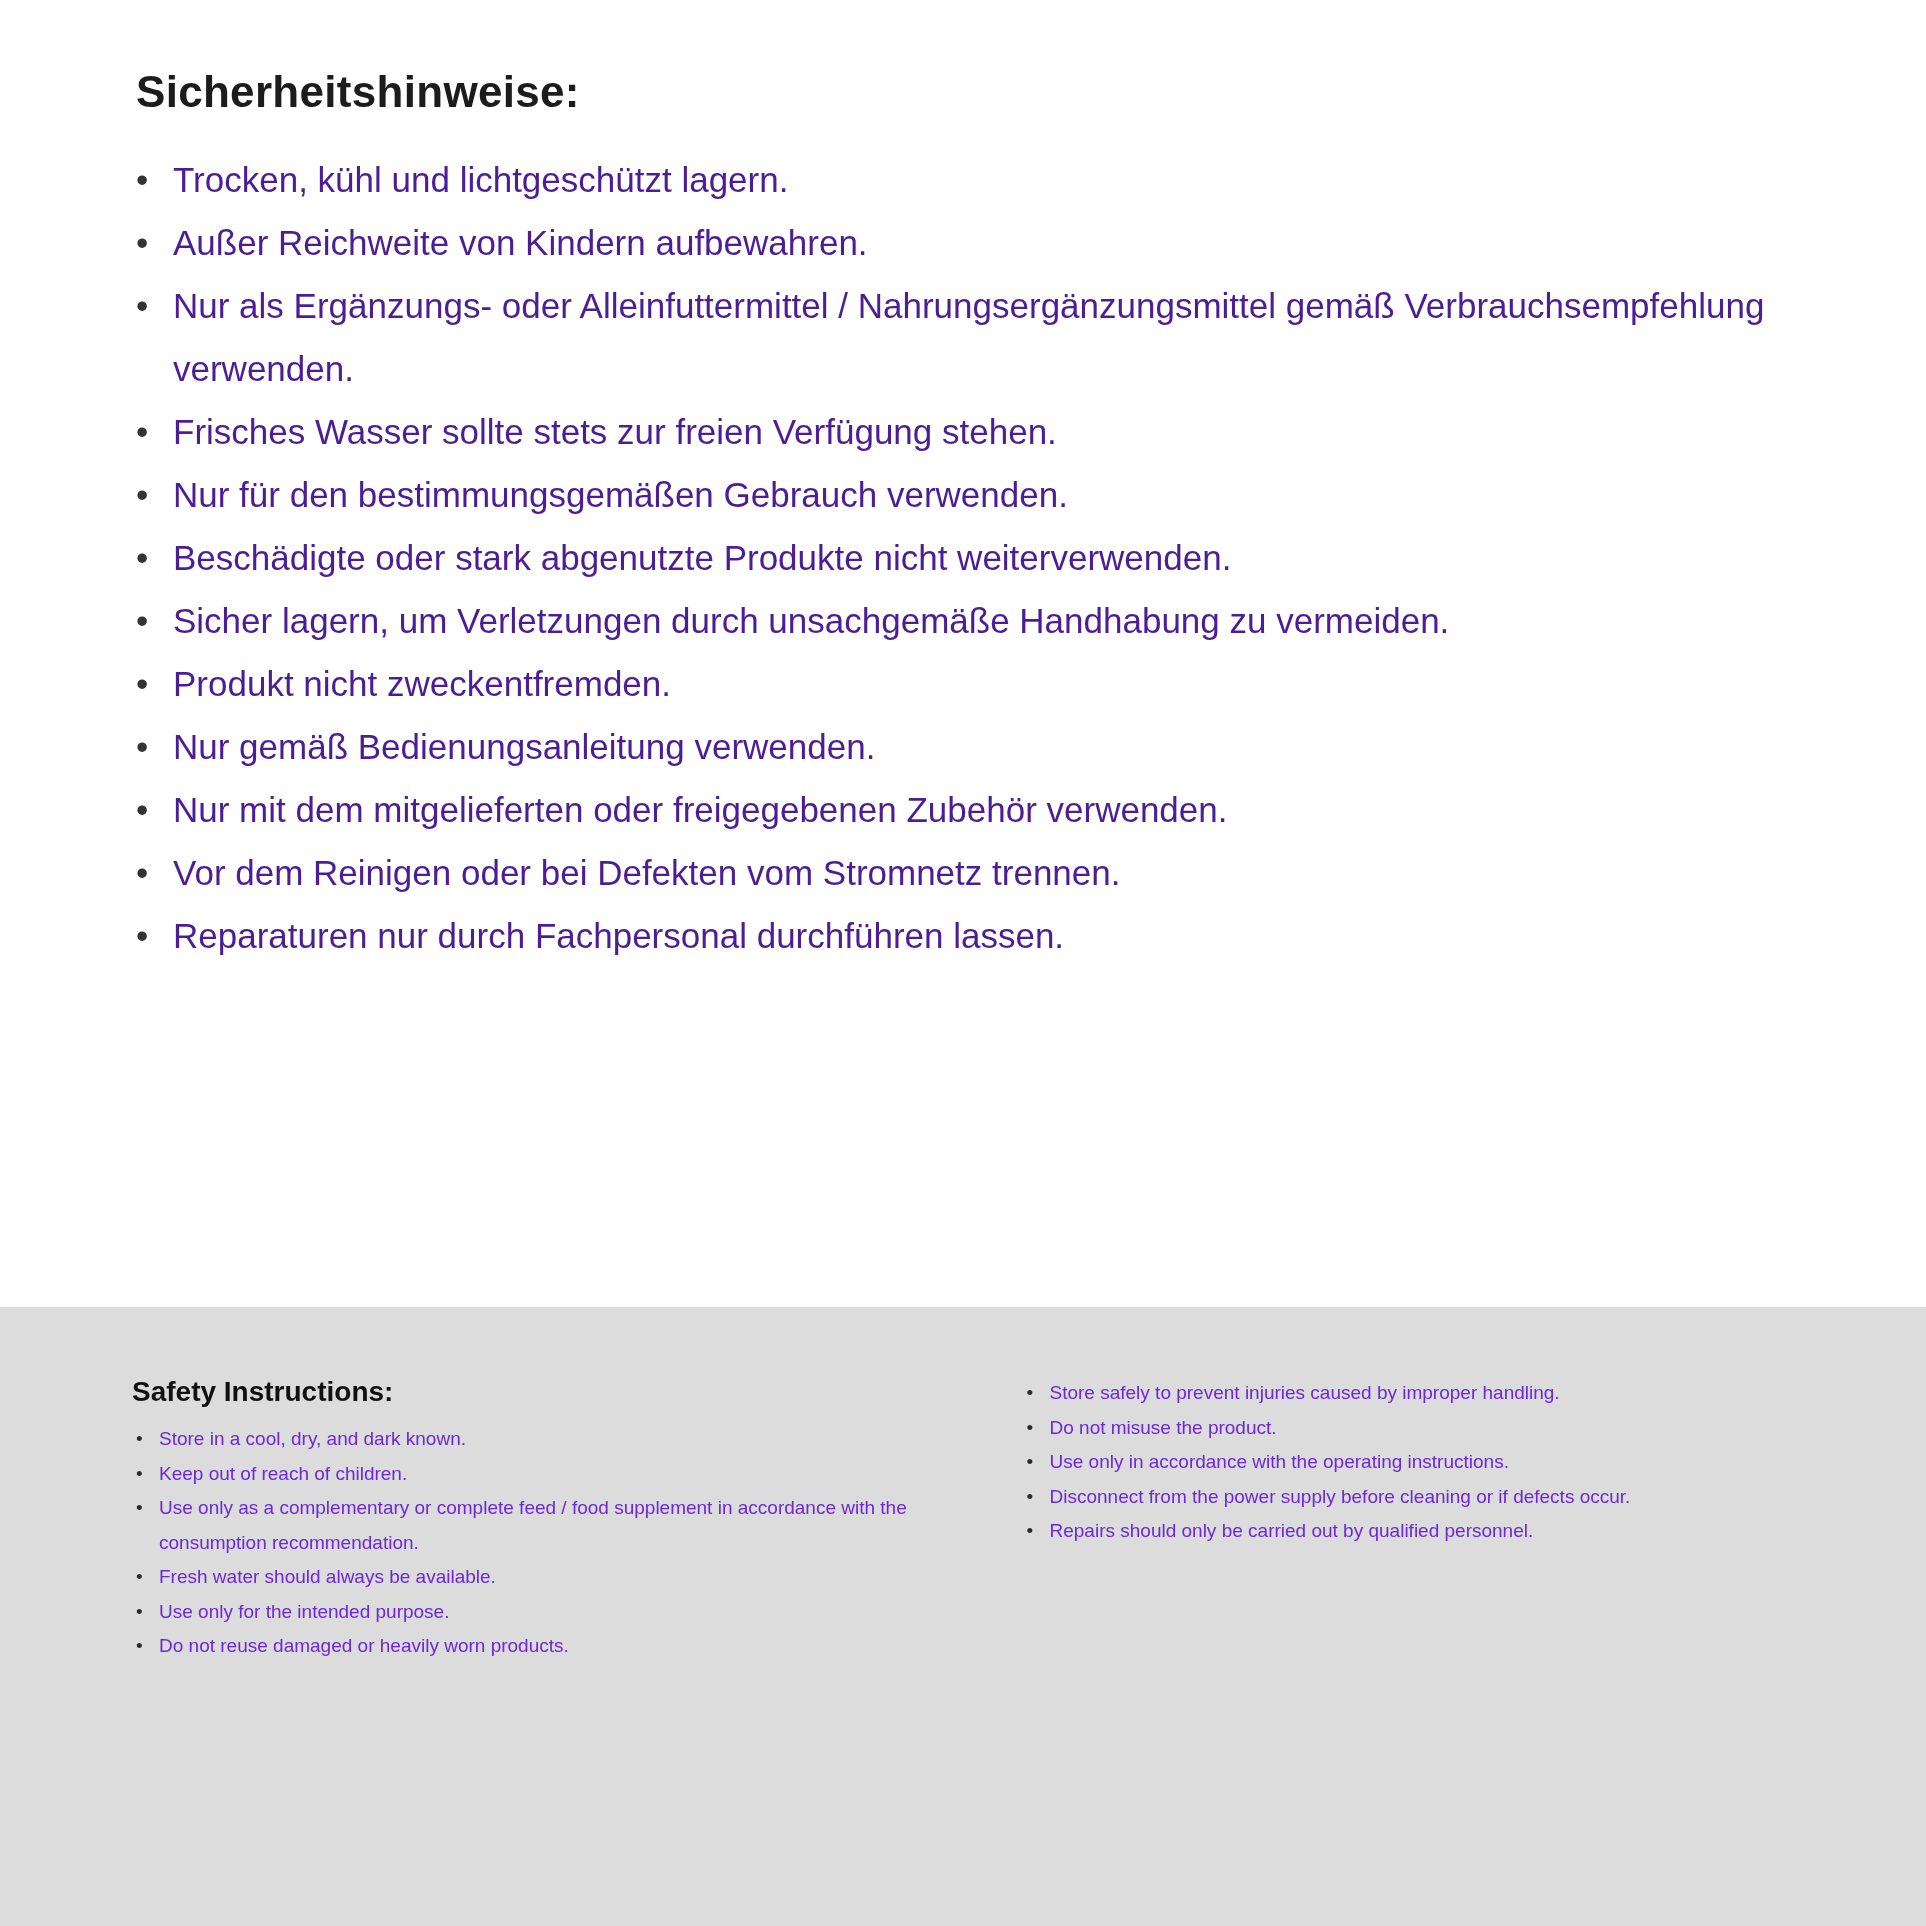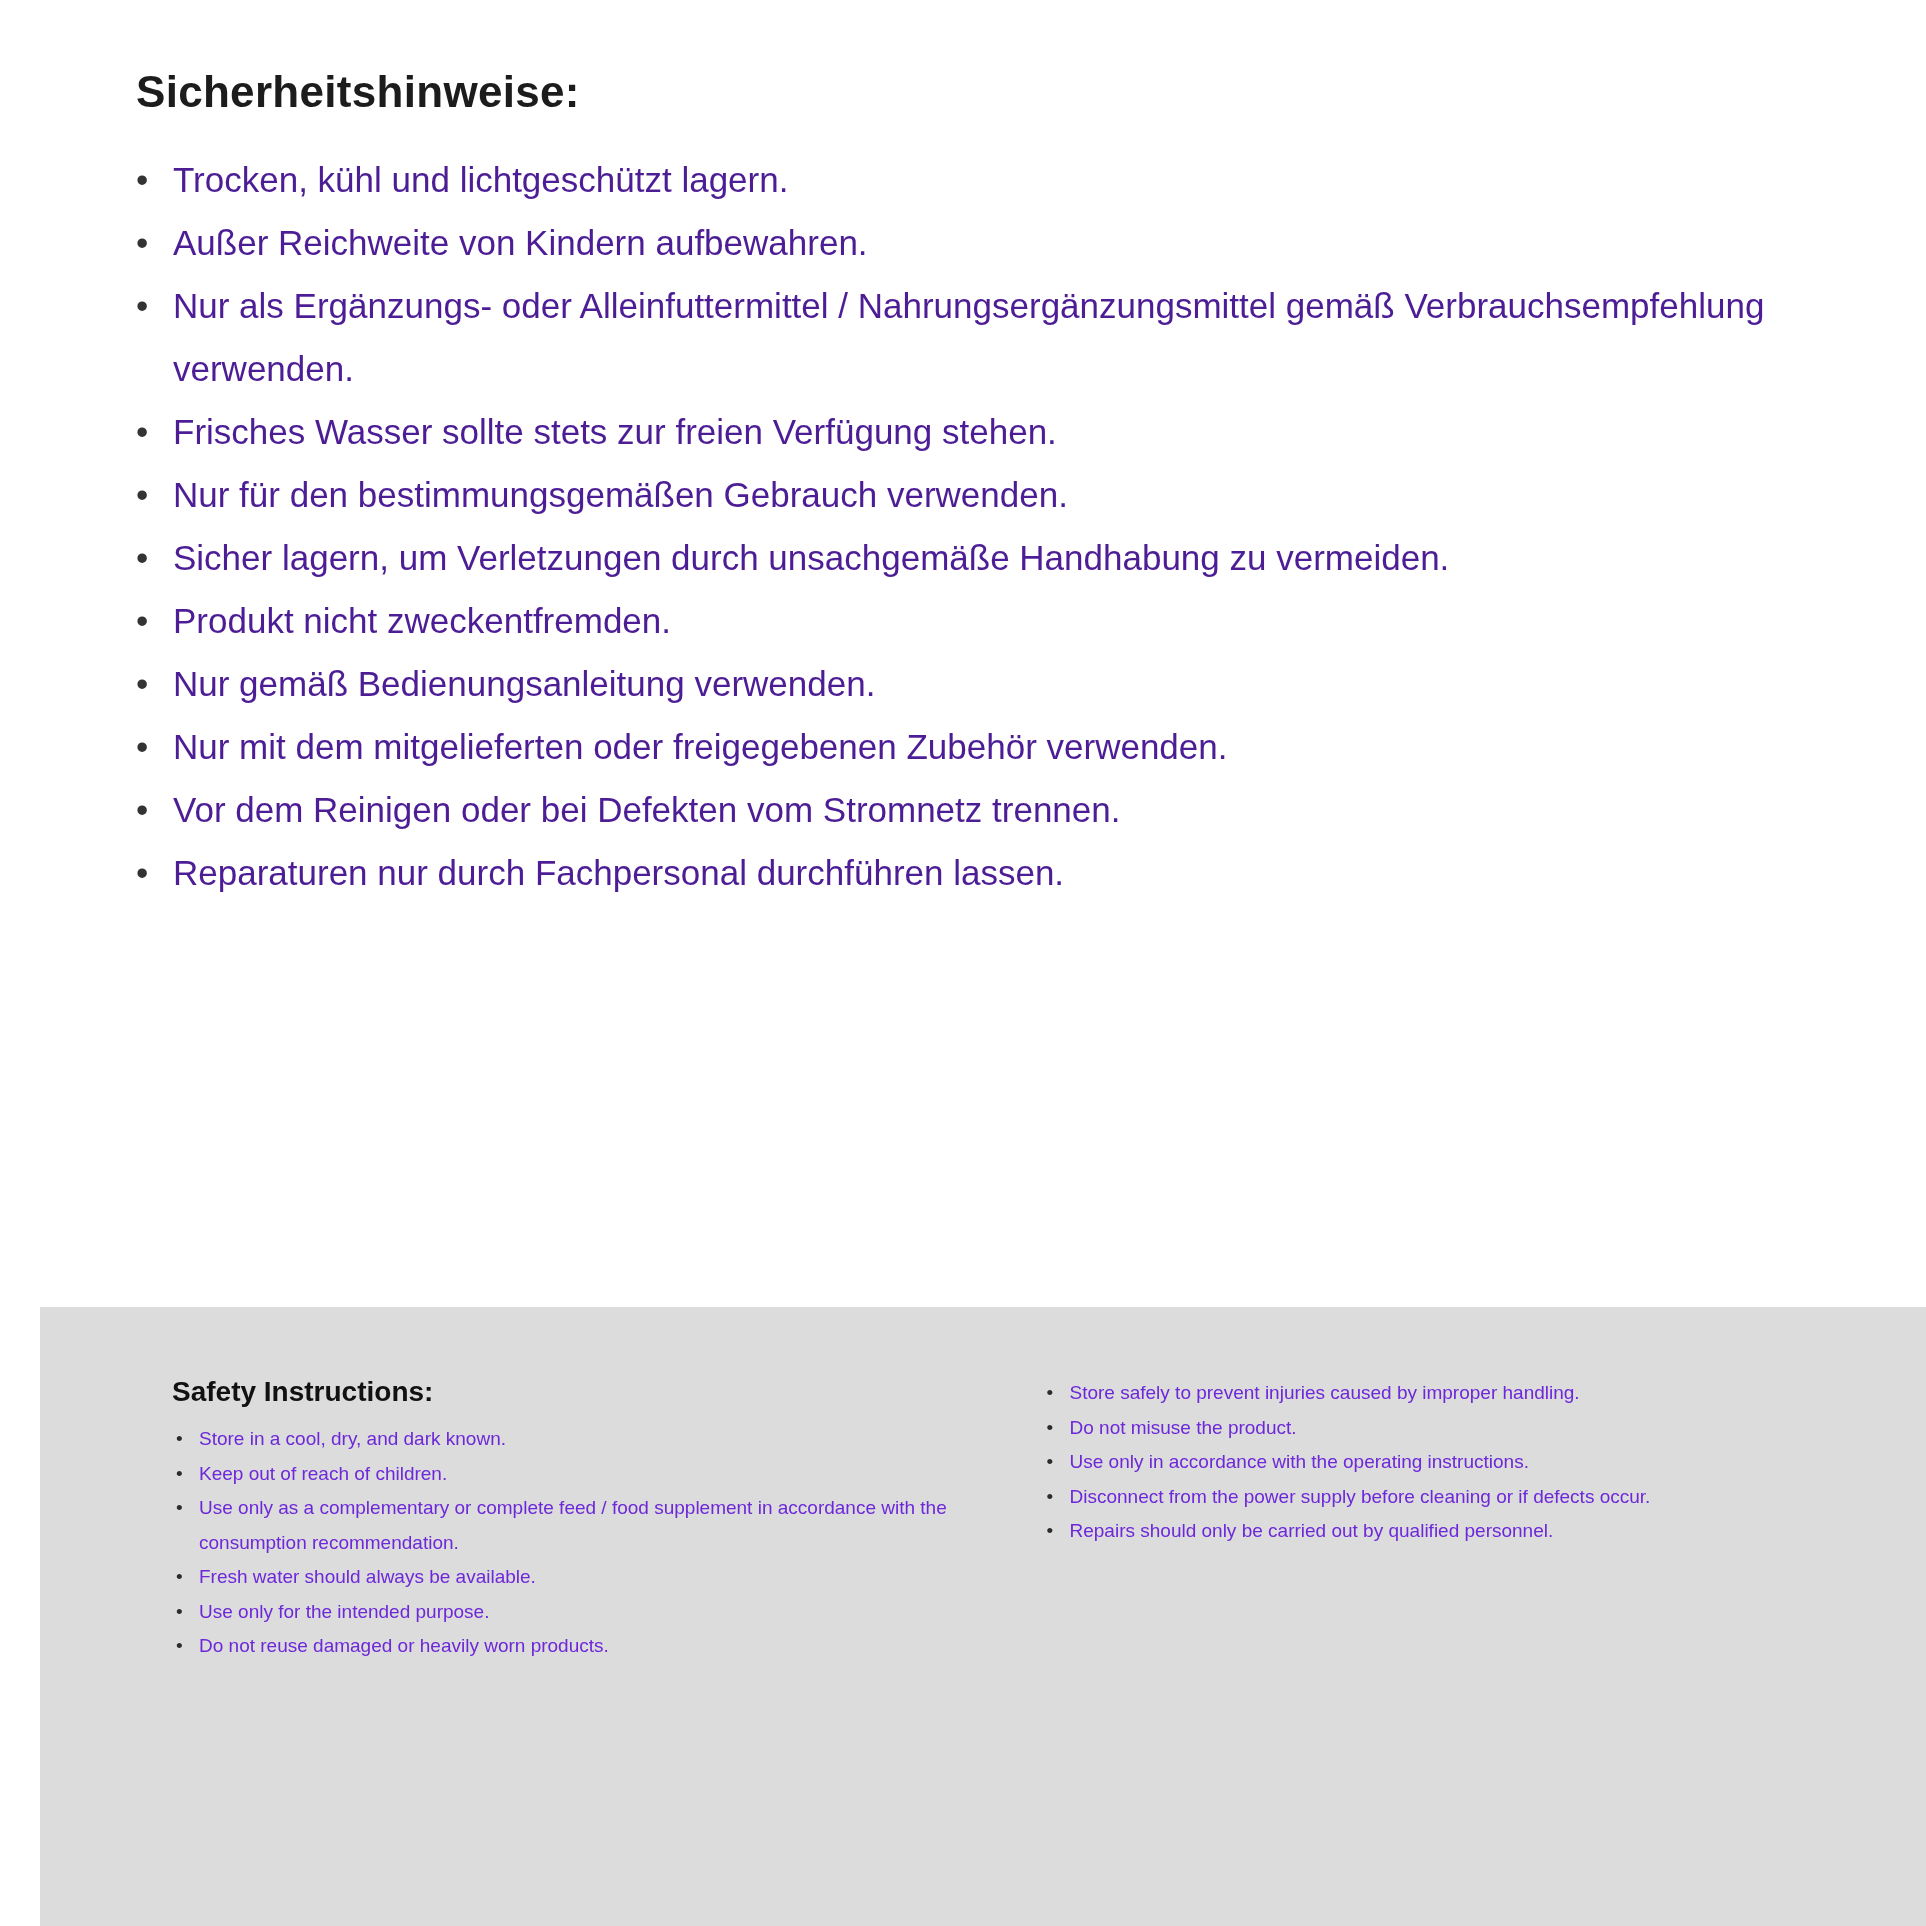--- a/index.html
+++ b/index.html
@@ -61,21 +61,20 @@
     position: absolute;
     top: 1307px;
     left: 0;
     right: 0;
     bottom: 0;
     background: #dcdcdc;
     padding: 69px 90px 0 132px;
     box-sizing: border-box;
     display: flex;
     gap: 77px;
-    margin-left: 40px;
   }
   .en-col {
     flex: 1 1 0;
     min-width: 0;
   }
   .en-title {
     margin: 0 0 14px 0;
     font-size: 28px;
     font-weight: 700;
     color: #111111;
@@ -104,20 +103,21 @@
 <div class="page">
 
   <section class="german-section">
     <h1 class="de-title">Sicherheitshinweise:</h1>
     <ul class="bullet-list de-list">
       <li>Trocken, kühl und lichtgeschützt lagern.</li>
       <li>Außer Reichweite von Kindern aufbewahren.</li>
       <li>Nur als Ergänzungs- oder Alleinfuttermittel / Nahrungsergänzungsmittel gemäß Verbrauchsempfehlung verwenden.</li>
       <li>Frisches Wasser sollte stets zur freien Verfügung stehen.</li>
       <li>Nur für den bestimmungsgemäßen Gebrauch verwenden.</li>
+      <li>Beschädigte oder stark abgenutzte Produkte nicht weiterverwenden.</li>
       <li>Sicher lagern, um Verletzungen durch unsachgemäße Handhabung zu vermeiden.</li>
       <li>Produkt nicht zweckentfremden.</li>
       <li>Nur gemäß Bedienungsanleitung verwenden.</li>
       <li>Nur mit dem mitgelieferten oder freigegebenen Zubehör verwenden.</li>
       <li>Vor dem Reinigen oder bei Defekten vom Stromnetz trennen.</li>
       <li>Reparaturen nur durch Fachpersonal durchführen lassen.</li>
     </ul>
   </section>
 
   <section class="english-section">

